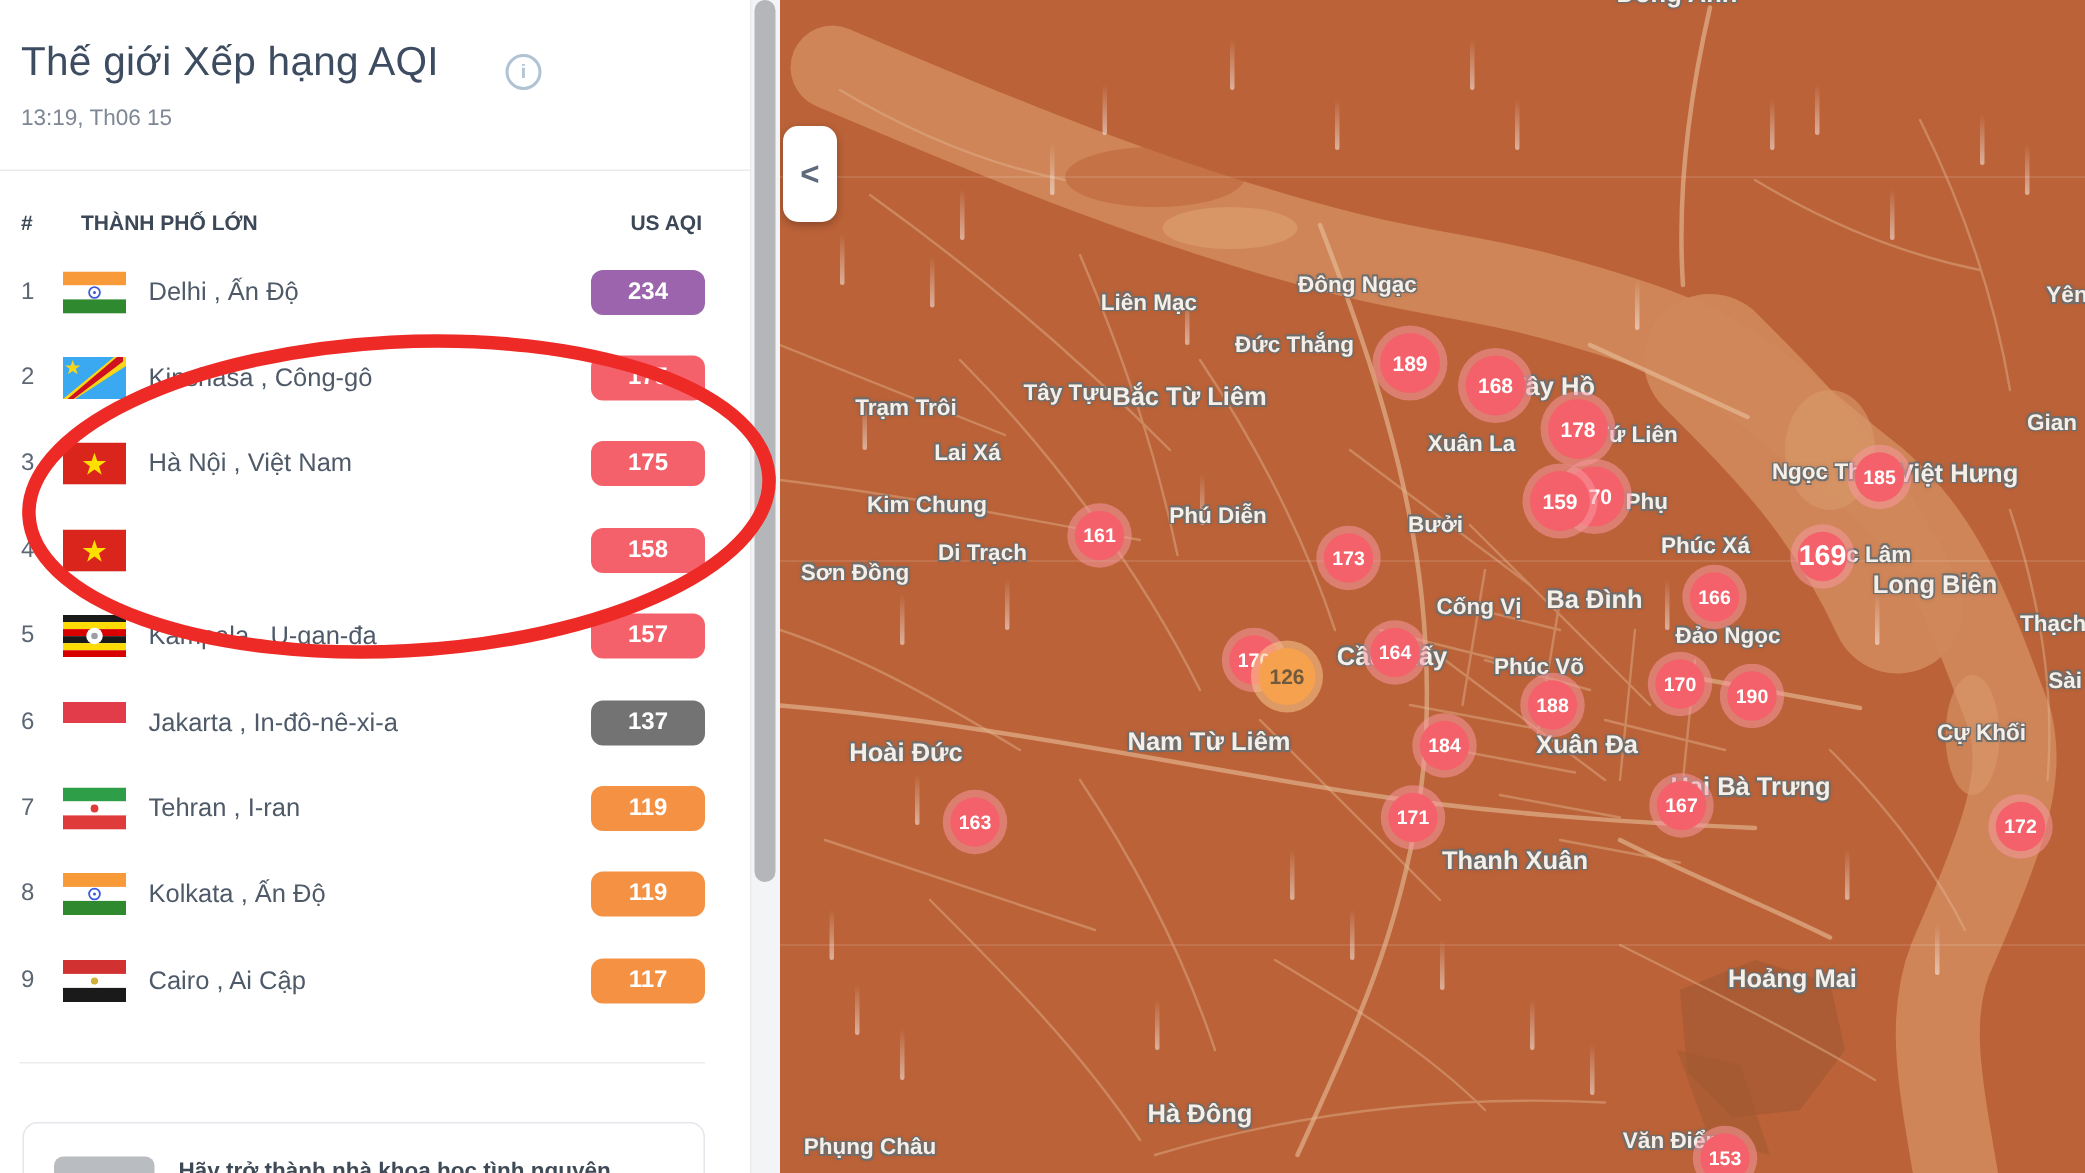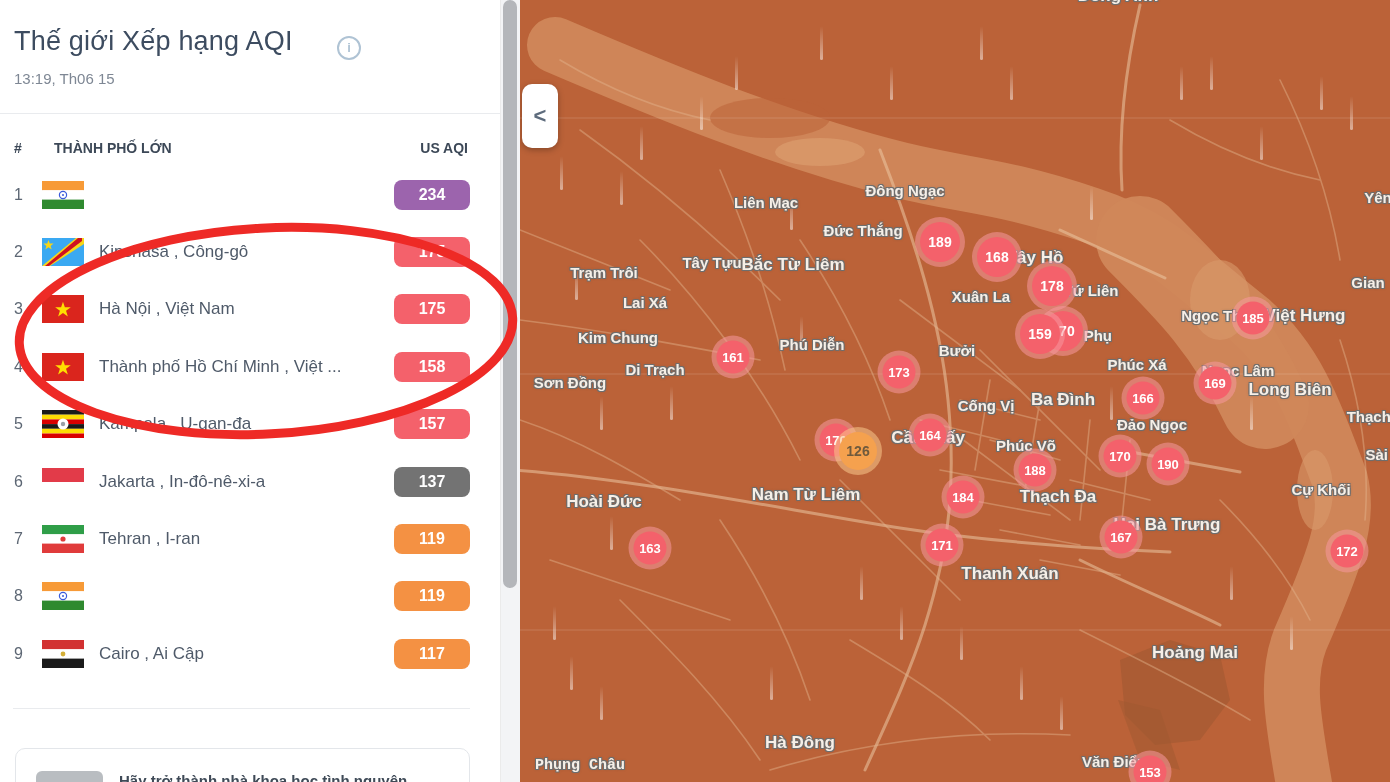--- a/index.html
+++ b/index.html
@@ -74,20 +74,21 @@
         <span class="rank">1</span>
         <span class="flag">
           <svg width="42" height="28">
             <rect width="42" height="9.3" fill="#f79a37"></rect>
             <rect y="9.3" width="42" height="9.3" fill="#fff"></rect>
             <rect y="18.6" width="42" height="9.4" fill="#2f8a2f"></rect>
             <circle cx="21" cy="14" r="3.6" fill="none" stroke="#3b5bdc" stroke-width="1.2"></circle>
             <circle cx="21" cy="14" r="1" fill="#3b5bdc"></circle>
           </svg>
         </span>
+        <span class="city">Delhi , Ấn Độ</span>
         <span class="badge" style="background:#9c64ad">234</span>
       </div>
       <div class="row">
         <span class="rank">2</span>
         <span class="flag">
           <svg width="42" height="28">
             <rect width="42" height="28" fill="#3aa9f2"></rect>
             <polygon points="0,28 34,0 42,0 42,6 8,28" fill="#f7d618"></polygon>
             <polygon points="3,28 36,0 40,0 40,3 7,28" fill="#ce1021"></polygon>
             <path d="M6.5 2l1.3 3.6h3.8l-3 2.3 1.1 3.6-3.2-2.2-3.2 2.2 1.1-3.6-3-2.3h3.8z" fill="#f7d618"></path>
@@ -108,21 +109,20 @@
         <span class="badge" style="background:#f4616b">175</span>
       </div>
       <div class="row">
         <span class="rank">4</span>
         <span class="flag">
           <svg width="42" height="28">
             <rect width="42" height="28" fill="#da251d"></rect>
             <path d="M21 6l2.1 6.2h6.6l-5.3 3.9 2 6.2-5.4-3.8-5.4 3.8 2-6.2-5.3-3.9h6.6z" fill="#ffdf00" transform="scale(0.9) translate(2.3,1.5)"></path>
           </svg>
         </span>
-        <span class="city">Thành phố Hồ Chí Minh , Việt ...</span>
         <span class="badge" style="background:#f4616b">158</span>
       </div>
       <div class="row">
         <span class="rank">5</span>
         <span class="flag">
           <svg width="42" height="28">
             <rect width="42" height="4.7" fill="#1a1a1a"></rect>
             <rect y="4.7" width="42" height="4.7" fill="#fcdc04"></rect>
             <rect y="9.4" width="42" height="4.7" fill="#d90000"></rect>
             <rect y="14.1" width="42" height="4.7" fill="#1a1a1a"></rect>
@@ -163,20 +163,21 @@
         <span class="rank">8</span>
         <span class="flag">
           <svg width="42" height="28">
             <rect width="42" height="9.3" fill="#f79a37"></rect>
             <rect y="9.3" width="42" height="9.3" fill="#fff"></rect>
             <rect y="18.6" width="42" height="9.4" fill="#2f8a2f"></rect>
             <circle cx="21" cy="14" r="3.6" fill="none" stroke="#3b5bdc" stroke-width="1.2"></circle>
             <circle cx="21" cy="14" r="1" fill="#3b5bdc"></circle>
           </svg>
         </span>
+        <span class="city">Kolkata , Ấn Độ</span>
         <span class="badge" style="background:#f49143">119</span>
       </div>
       <div class="row">
         <span class="rank">9</span>
         <span class="flag">
           <svg width="42" height="28">
             <rect width="42" height="9.3" fill="#d23131"></rect>
             <rect y="9.3" width="42" height="9.3" fill="#fff"></rect>
             <rect y="18.6" width="42" height="9.4" fill="#1a1a1a"></rect>
             <circle cx="21" cy="14" r="2.4" fill="#d4af37"></circle>
@@ -327,36 +328,36 @@
     <div class="maplabel big" style="left: 770px; top: 390px;">Long Biên</div>
     <div class="maplabel big" style="left: 543px; top: 400px;">Ba Đình</div>
     <div class="maplabel" style="left: 466px; top: 405px;">Cống Vị</div>
     <div class="maplabel" style="left: 865px; top: 416px;">Thạch Bàn</div>
     <div class="maplabel" style="left: 632px; top: 424px;">Đảo Ngọc</div>
     <div class="maplabel big" style="left: 408px; top: 438px;">Cầu Giấy</div>
     <div class="maplabel" style="left: 506px; top: 445px;">Phúc Võ</div>
     <div class="maplabel" style="left: 878px; top: 454px;">Sài Đồng</div>
     <div class="maplabel" style="left: 801px; top: 489px;">Cự Khối</div>
     <div class="maplabel big" style="left: 286px; top: 495px;">Nam Từ Liêm</div>
-    <div class="maplabel big" style="left: 538px; top: 497px;">Thạch Đa</div>
+    <div class="maplabel big" style="left: 538px; top: 497px;">Xuân Đa</div>
     <div class="maplabel big" style="left: 84px; top: 502px;">Hoài Đức</div>
     <div class="maplabel big" style="left: 647px; top: 525px;">Hai Bà Trưng</div>
     <div class="maplabel big" style="left: 490px; top: 574px;">Thanh Xuân</div>
     <div class="maplabel big" style="left: 675px; top: 653px;">Hoảng Mai</div>
     <div class="maplabel big" style="left: 280px; top: 743px;">Hà Đông</div>
-    <div class="maplabel" style="left: 60px; top: 765px; font-family: Liberation Mono, monospace;">Phụng Châu</div>
+    <div class="maplabel" style="left: 60px; top: 765px;">Phụng Châu</div>
     <div class="maplabel" style="left: 594px; top: 761px;">Văn Điển</div>
     <div class="marker red" style="left: 543px; top: 331px; width: 40px; height: 40px; font-size: 14px;">170</div>
     <div class="marker red" style="left: 520px; top: 334px; width: 40px; height: 40px; font-size: 14px;">159</div>
     <div class="marker red" style="left: 420px; top: 242px; width: 40px; height: 40px; font-size: 14px;">189</div>
     <div class="marker red" style="left: 477px; top: 257px; width: 40px; height: 40px; font-size: 14px;">168</div>
     <div class="marker red" style="left: 532px; top: 286px; width: 40px; height: 40px; font-size: 14px;">178</div>
     <div class="marker red" style="left: 733px; top: 318px; width: 33px; height: 33px; font-size: 13px;">185</div>
     <div class="marker red" style="left: 213px; top: 357px; width: 33px; height: 33px; font-size: 13px;">161</div>
-    <div class="marker red" style="left: 695px; top: 383px; width: 33px; height: 33px; font-size: 13px;">169</div>
+    <div class="marker red" style="left: 695px; top: 371px; width: 33px; height: 33px; font-size: 19px;">169</div>
     <div class="marker red" style="left: 379px; top: 372px; width: 33px; height: 33px; font-size: 13px;">173</div>
     <div class="marker red" style="left: 623px; top: 398px; width: 33px; height: 33px; font-size: 13px;">166</div>
     <div class="marker red" style="left: 316px; top: 440px; width: 33px; height: 33px; font-size: 13px;">170</div>
     <div class="marker orange" style="left: 338px; top: 451px; width: 38px; height: 38px; font-size: 14px;">126</div>
     <div class="marker red" style="left: 410px; top: 435px; width: 33px; height: 33px; font-size: 13px;">164</div>
     <div class="marker red" style="left: 648px; top: 464px; width: 33px; height: 33px; font-size: 13px;">190</div>
     <div class="marker red" style="left: 600px; top: 456px; width: 33px; height: 33px; font-size: 13px;">170</div>
     <div class="marker red" style="left: 515px; top: 470px; width: 33px; height: 33px; font-size: 13px;">188</div>
     <div class="marker red" style="left: 443px; top: 497px; width: 33px; height: 33px; font-size: 13px;">184</div>
     <div class="marker red" style="left: 601px; top: 537px; width: 33px; height: 33px; font-size: 13px;">167</div>

